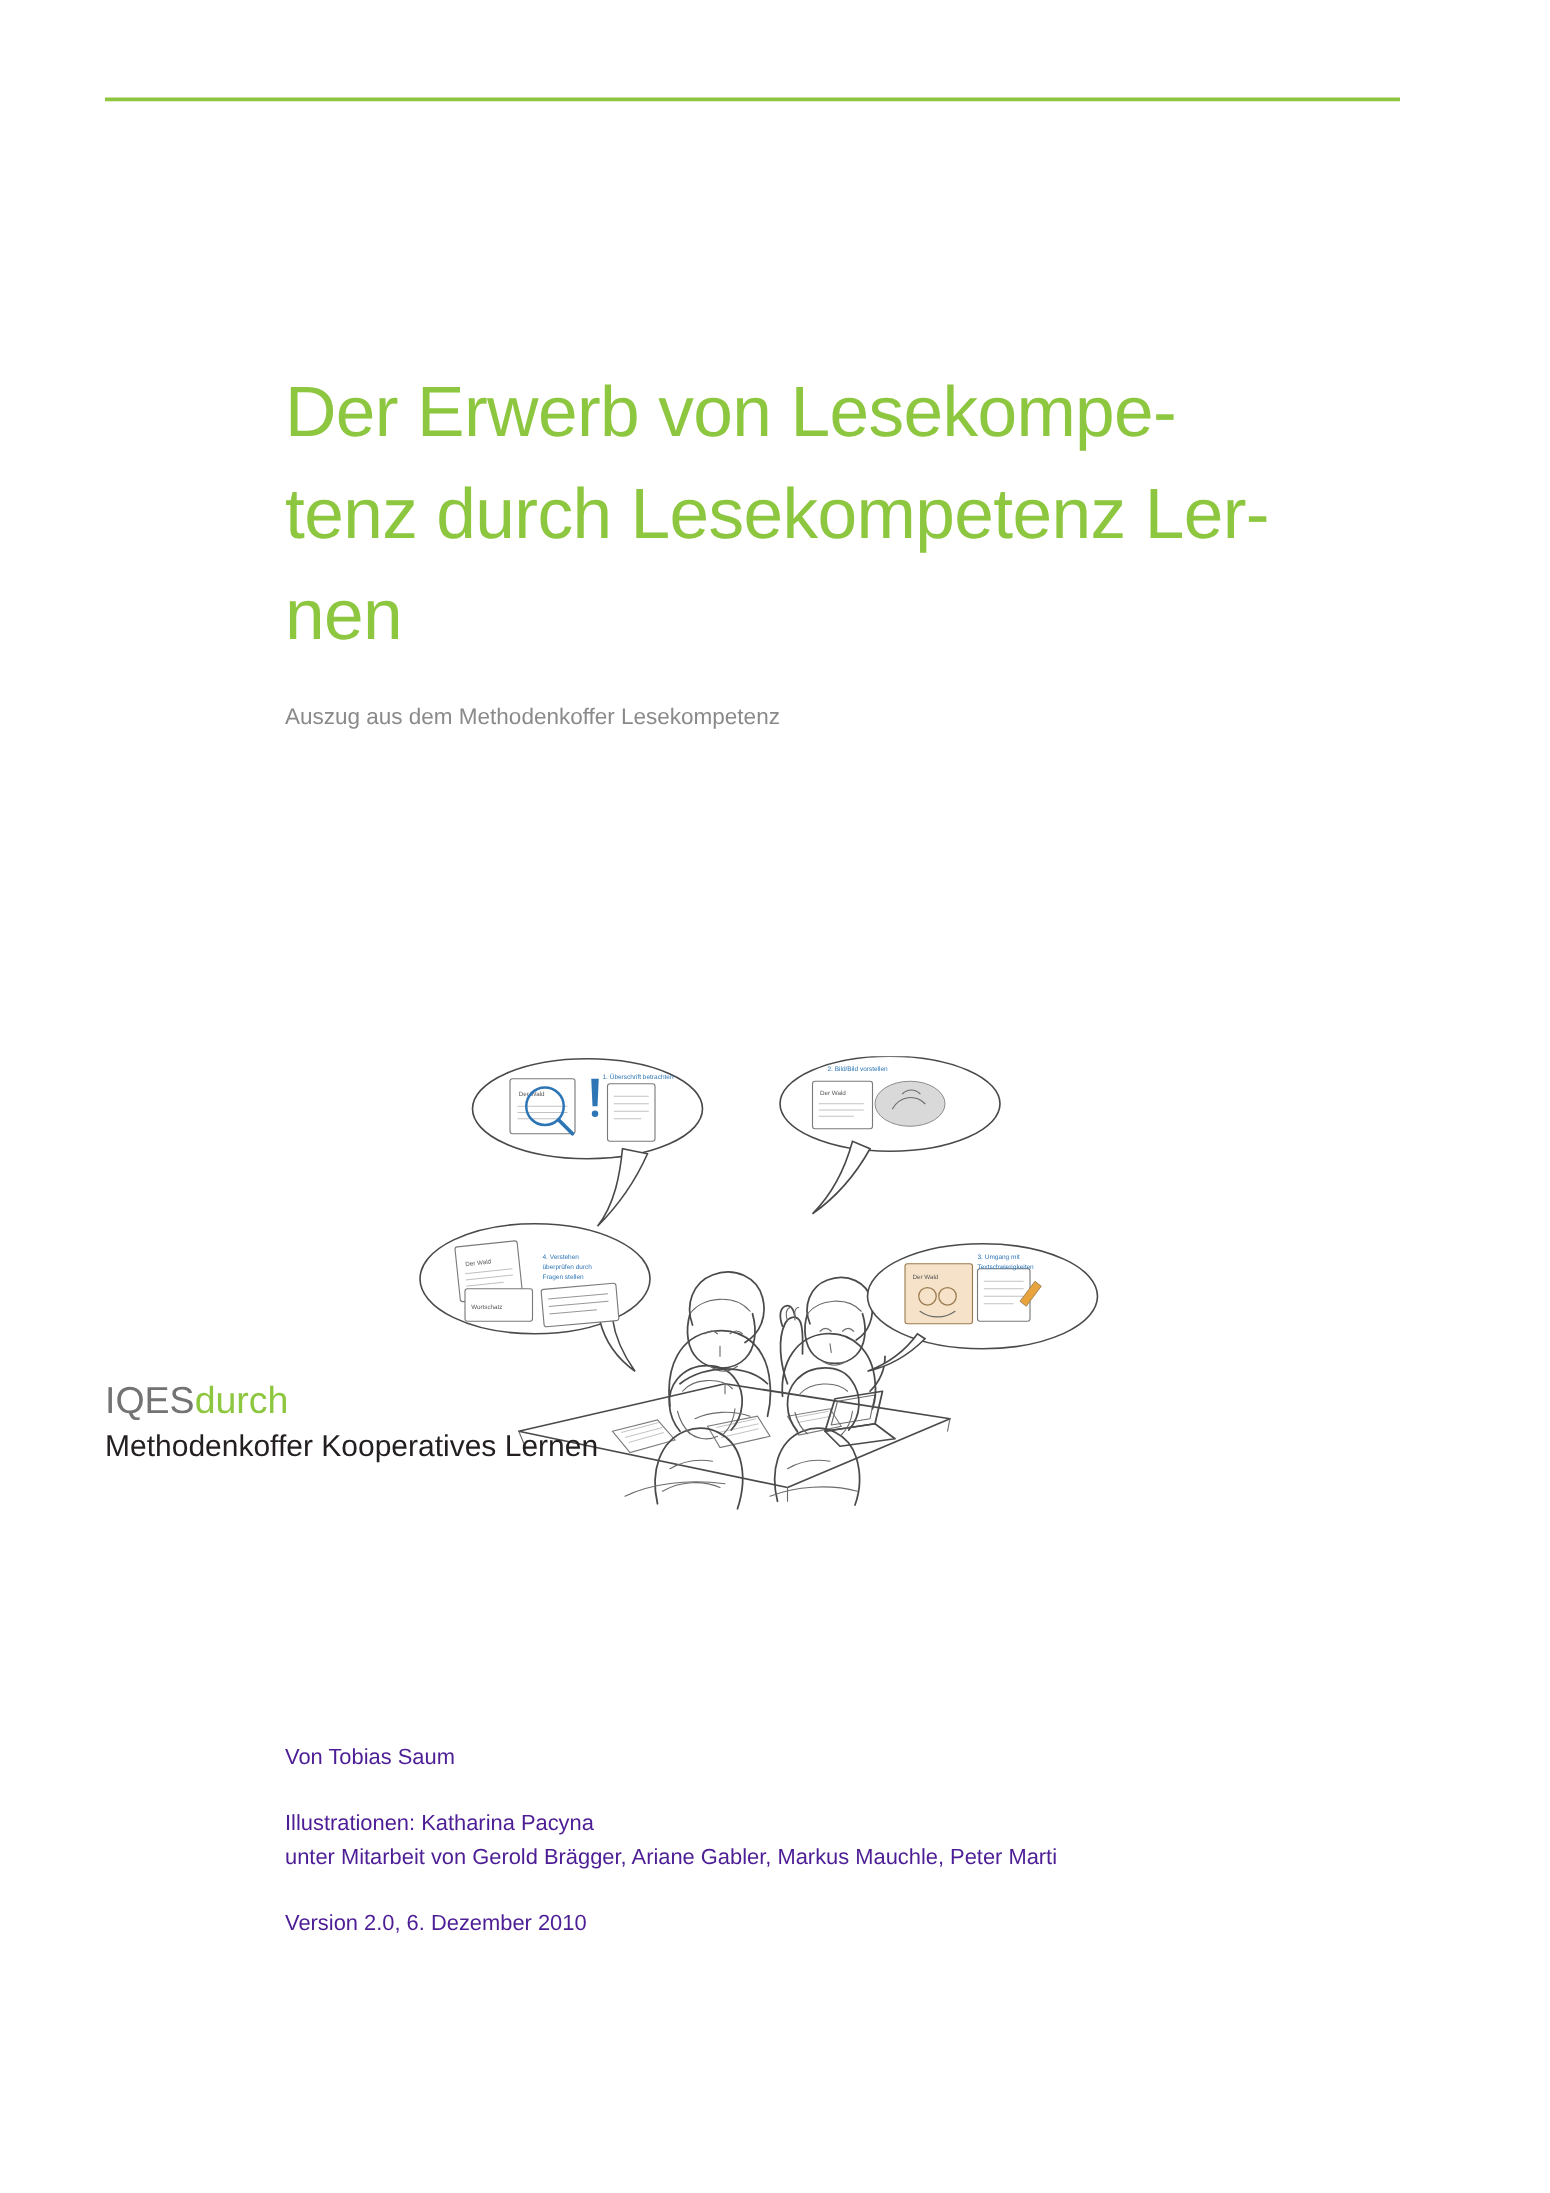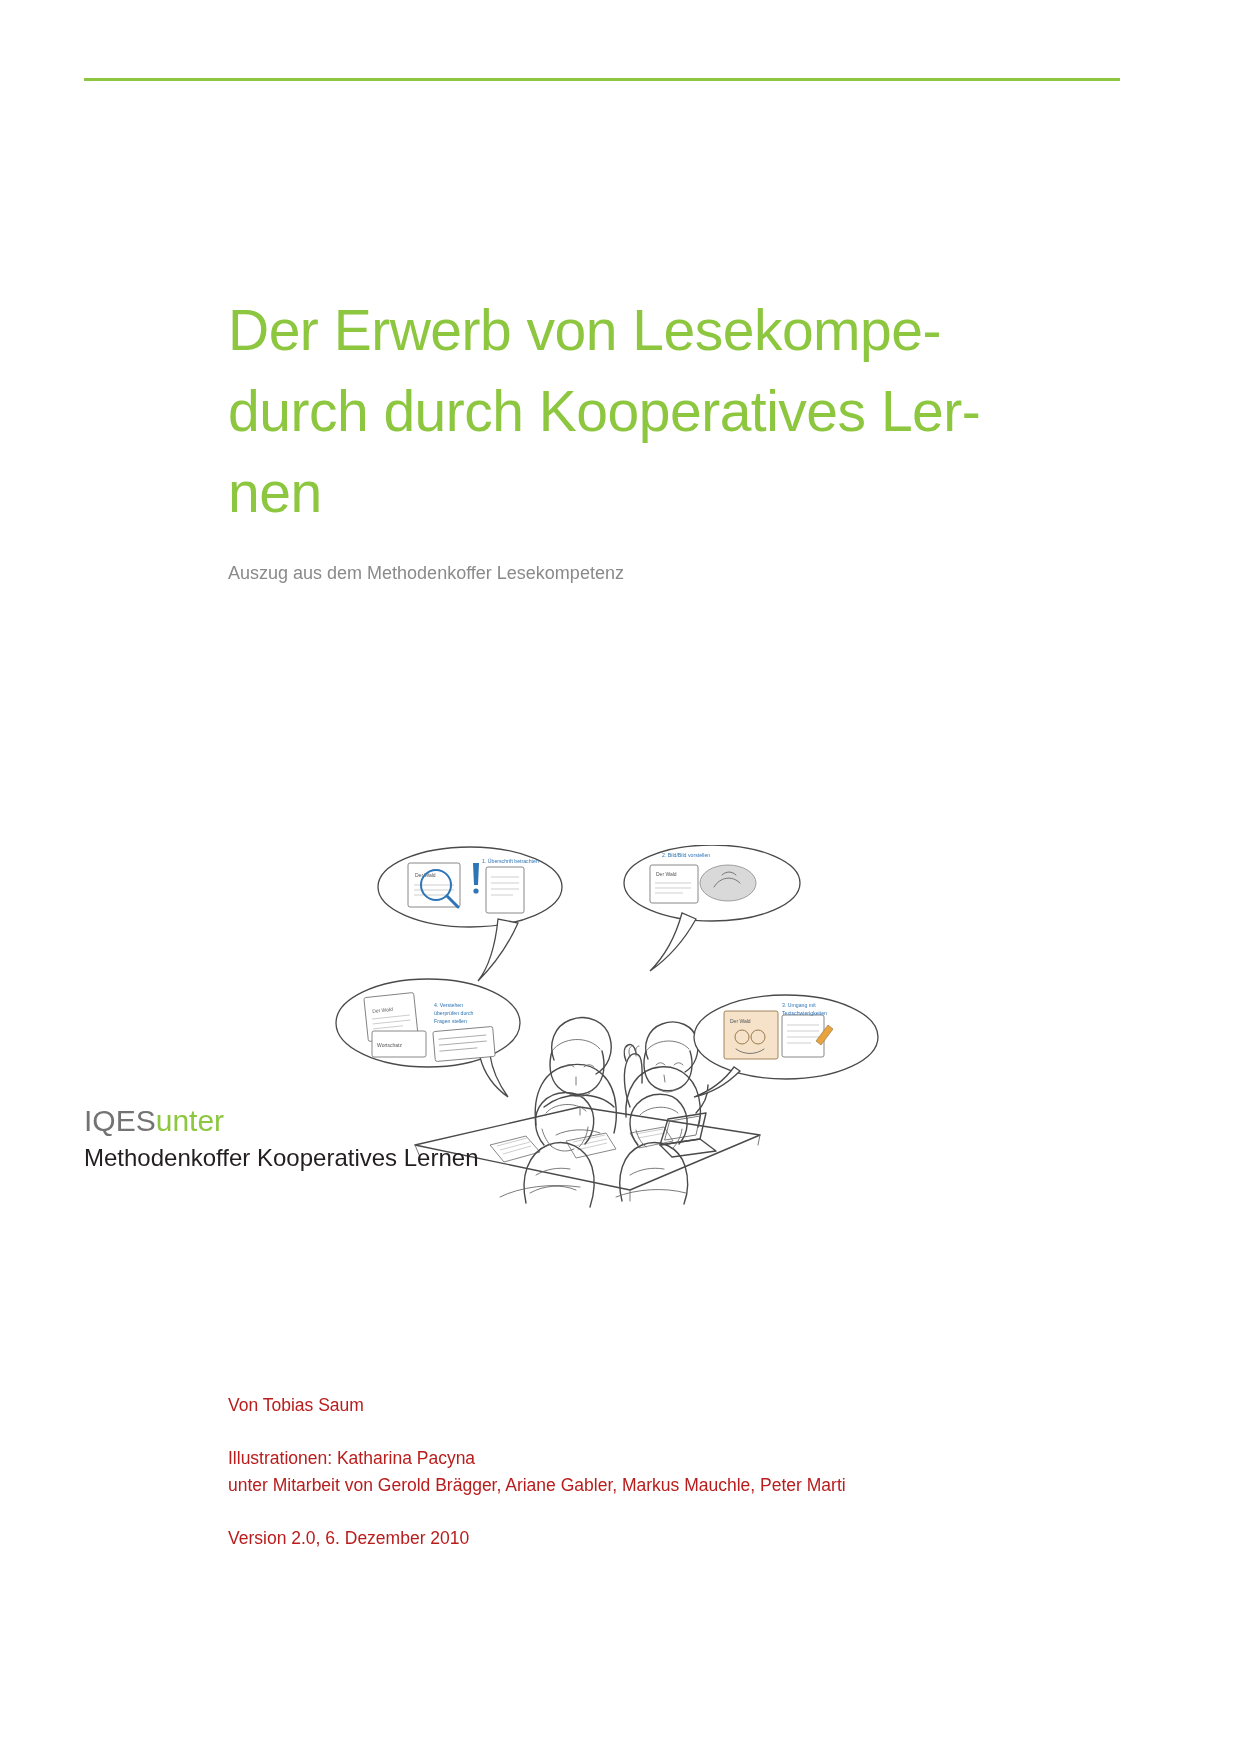--- a/index.html
+++ b/index.html
@@ -69,21 +69,21 @@
   }
 
   
   .credits {
     position: absolute;
     left: 228px;
     top: 1392px;
     width: 800px;
     font-size: 17.5px;
     line-height: 1.55;
-    color: #b91c1c;
+    color: #4c1d95;
   }
   .credits .gap {
     height: 26px;
   }
   .credits p {
     margin: 0;
   }
 
   
   .footer {
@@ -112,21 +112,21 @@
 </head>
 <body>
 
 <div class="page">
 
   <div class="top-rule"></div>
 
   <div class="title-block">
     <h1 class="doc-title">
       <span>Der Erwerb von Lesekompe-</span><br>
-      <span>durch durch Kooperatives Ler-</span><br>
+      <span>tenz durch Lesekompetenz Ler-</span><br>
       <span>nen</span>
     </h1>
     <p class="doc-subtitle">Auszug aus dem Methodenkoffer Lesekompetenz</p>
   </div>
 
   <div class="illustration-wrap">
     <svg width="560" height="420" viewBox="0 0 560 420" xmlns="http://www.w3.org/2000/svg">
       <defs>
         <style>
           .ink { fill:none; stroke:#4a4a4a; stroke-width:1.4; stroke-linecap:round; stroke-linejoin:round; }
@@ -297,18 +297,18 @@
     <p>Von Tobias Saum</p>
     <div class="gap"></div>
     <p>Illustrationen: Katharina Pacyna</p>
     <p>unter Mitarbeit von Gerold Brägger, Ariane Gabler, Markus Mauchle, Peter Marti</p>
     <div class="gap"></div>
     <p>Version 2.0, 6. Dezember 2010</p>
   </div>
 
   <div class="footer">
     <div class="brand">
-      <span class="brand-iqes">IQES</span><span class="brand-online">unter</span>
+      <span class="brand-iqes">IQES</span><span class="brand-online">durch</span>
     </div>
     <div class="footer-sub">Methodenkoffer Kooperatives Lernen</div>
   </div>
 
 </div>
 
 </body></html>

